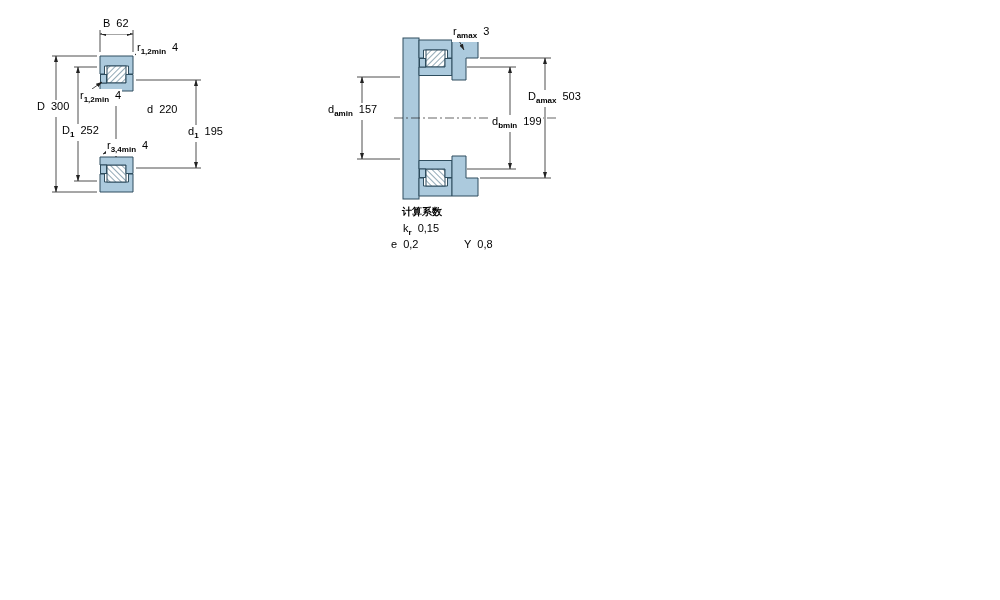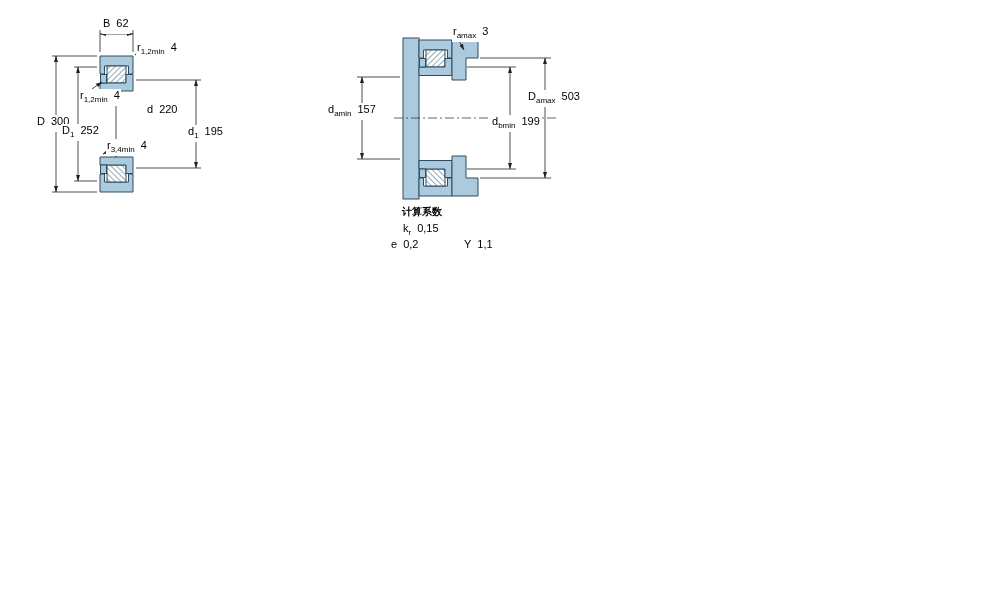--- a/index.html
+++ b/index.html
@@ -1,21 +1,21 @@
 <!DOCTYPE html>
 <html><head>
 <meta charset="utf-8">
 <style>
   html,body{margin:0;padding:0;background:#ffffff;}
   .canvas{position:relative;width:1000px;height:556px;background:#ffffff;
           font-family:"Liberation Sans","DejaVu Sans",sans-serif;color:#000;overflow:hidden;}
   .drawing-svg{position:absolute;left:0;top:0;}
   .dim-label{position:absolute;font-size:11px;line-height:13px;background:#ffffff;
              padding:0 1px;white-space:nowrap;color:#000;}
-  .dim-label sub{font-size:8px;}
+  .dim-label sub{font-size:8px;font-weight:bold;}
   .dim-label .val{margin-left:6px;}
   .factors-title{position:absolute;font-size:10px;font-weight:bold;white-space:nowrap;color:#000;}
 </style>
 </head>
 <body>
 
 <div class="canvas">
 
   <svg class="drawing-svg" width="1000" height="600" viewBox="0 0 1000 600">
     <defs>
@@ -100,21 +100,21 @@
 
   <div class="dim-label" style="left:102px;top:17px">
     <span class="sym">B</span><sub></sub><span class="val">62</span>
   </div>
   <div class="dim-label" style="left:136px;top:41px">
     <span class="sym">r</span><sub>1,2min</sub><span class="val">4</span>
   </div>
   <div class="dim-label" style="left:79px;top:89px">
     <span class="sym">r</span><sub>1,2min</sub><span class="val">4</span>
   </div>
-  <div class="dim-label" style="left:36px;top:115px">
+  <div class="dim-label" style="left:36px;top:100px">
     <span class="sym">D</span><sub></sub><span class="val">300</span>
   </div>
   <div class="dim-label" style="left:61px;top:124px">
     <span class="sym">D</span><sub>1</sub><span class="val">252</span>
   </div>
   <div class="dim-label" style="left:146px;top:103px">
     <span class="sym">d</span><sub></sub><span class="val">220</span>
   </div>
   <div class="dim-label" style="left:106px;top:139px">
     <span class="sym">r</span><sub>3,4min</sub><span class="val">4</span>
@@ -137,16 +137,16 @@
   </div>
 
   <div class="factors-title" style="left:402px;top:205px">计算系数</div>
   <div class="dim-label" style="left:402px;top:222px">
     <span class="sym">k</span><sub>r</sub><span class="val">0,15</span>
   </div>
   <div class="dim-label" style="left:390px;top:238px">
     <span class="sym">e</span><sub></sub><span class="val">0,2</span>
   </div>
   <div class="dim-label" style="left:463px;top:238px">
-    <span class="sym">Y</span><sub></sub><span class="val">1,1</span>
+    <span class="sym">Y</span><sub></sub><span class="val">0,8</span>
   </div>
 
 </div>
 
 </body></html>

